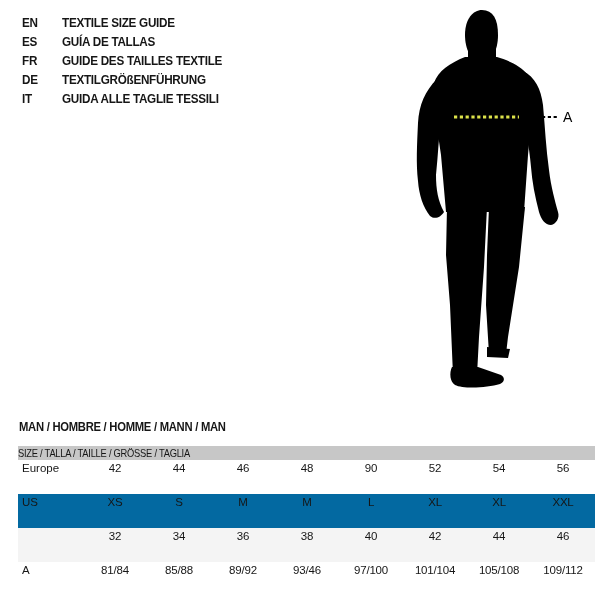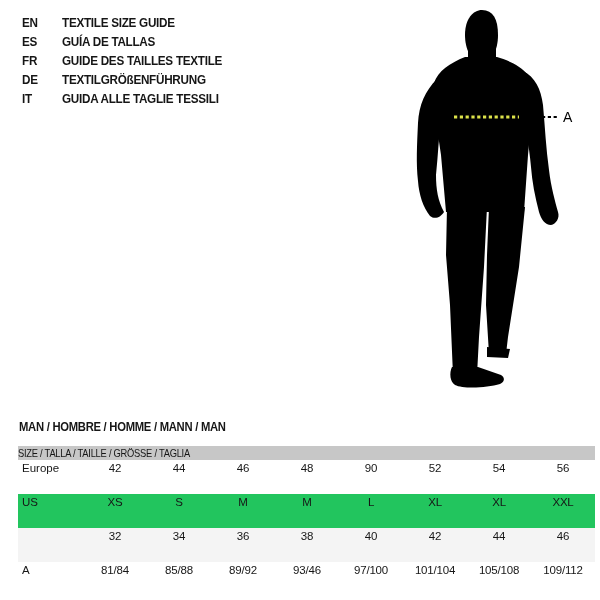--- a/index.html
+++ b/index.html
@@ -30,21 +30,21 @@
   
   .section-title{position:absolute;left:19px;top:419px;font-size:12.5px;font-weight:700;height:16px;line-height:16px;}
 
   
   .size-table{position:absolute;left:18px;top:446px;width:577px;font-size:11.5px;}
   .thead{height:14px;line-height:14px;background:#c7c7c7;font-weight:500;font-size:11px;}
   .trow{display:grid;grid-template-columns:65px repeat(8,1fr);height:34px;line-height:17px;}
   .trow .lbl{text-align:left;padding-left:4px;}
   .trow .val{text-align:center;letter-spacing:-0.2px;}
   .bg-white{background:#ffffff;}
-  .bg-gray1{background:#22c55e;}
+  .bg-gray1{background:#0369a1;}
   .bg-gray2{background:#f4f4f4;}
 
   
   .footnote{position:absolute;left:20px;top:548px;font-size:12.5px;font-weight:700;height:16px;line-height:16px;}
 </style>
 </head>
 <body>
 
 <div class="canvas">
 

